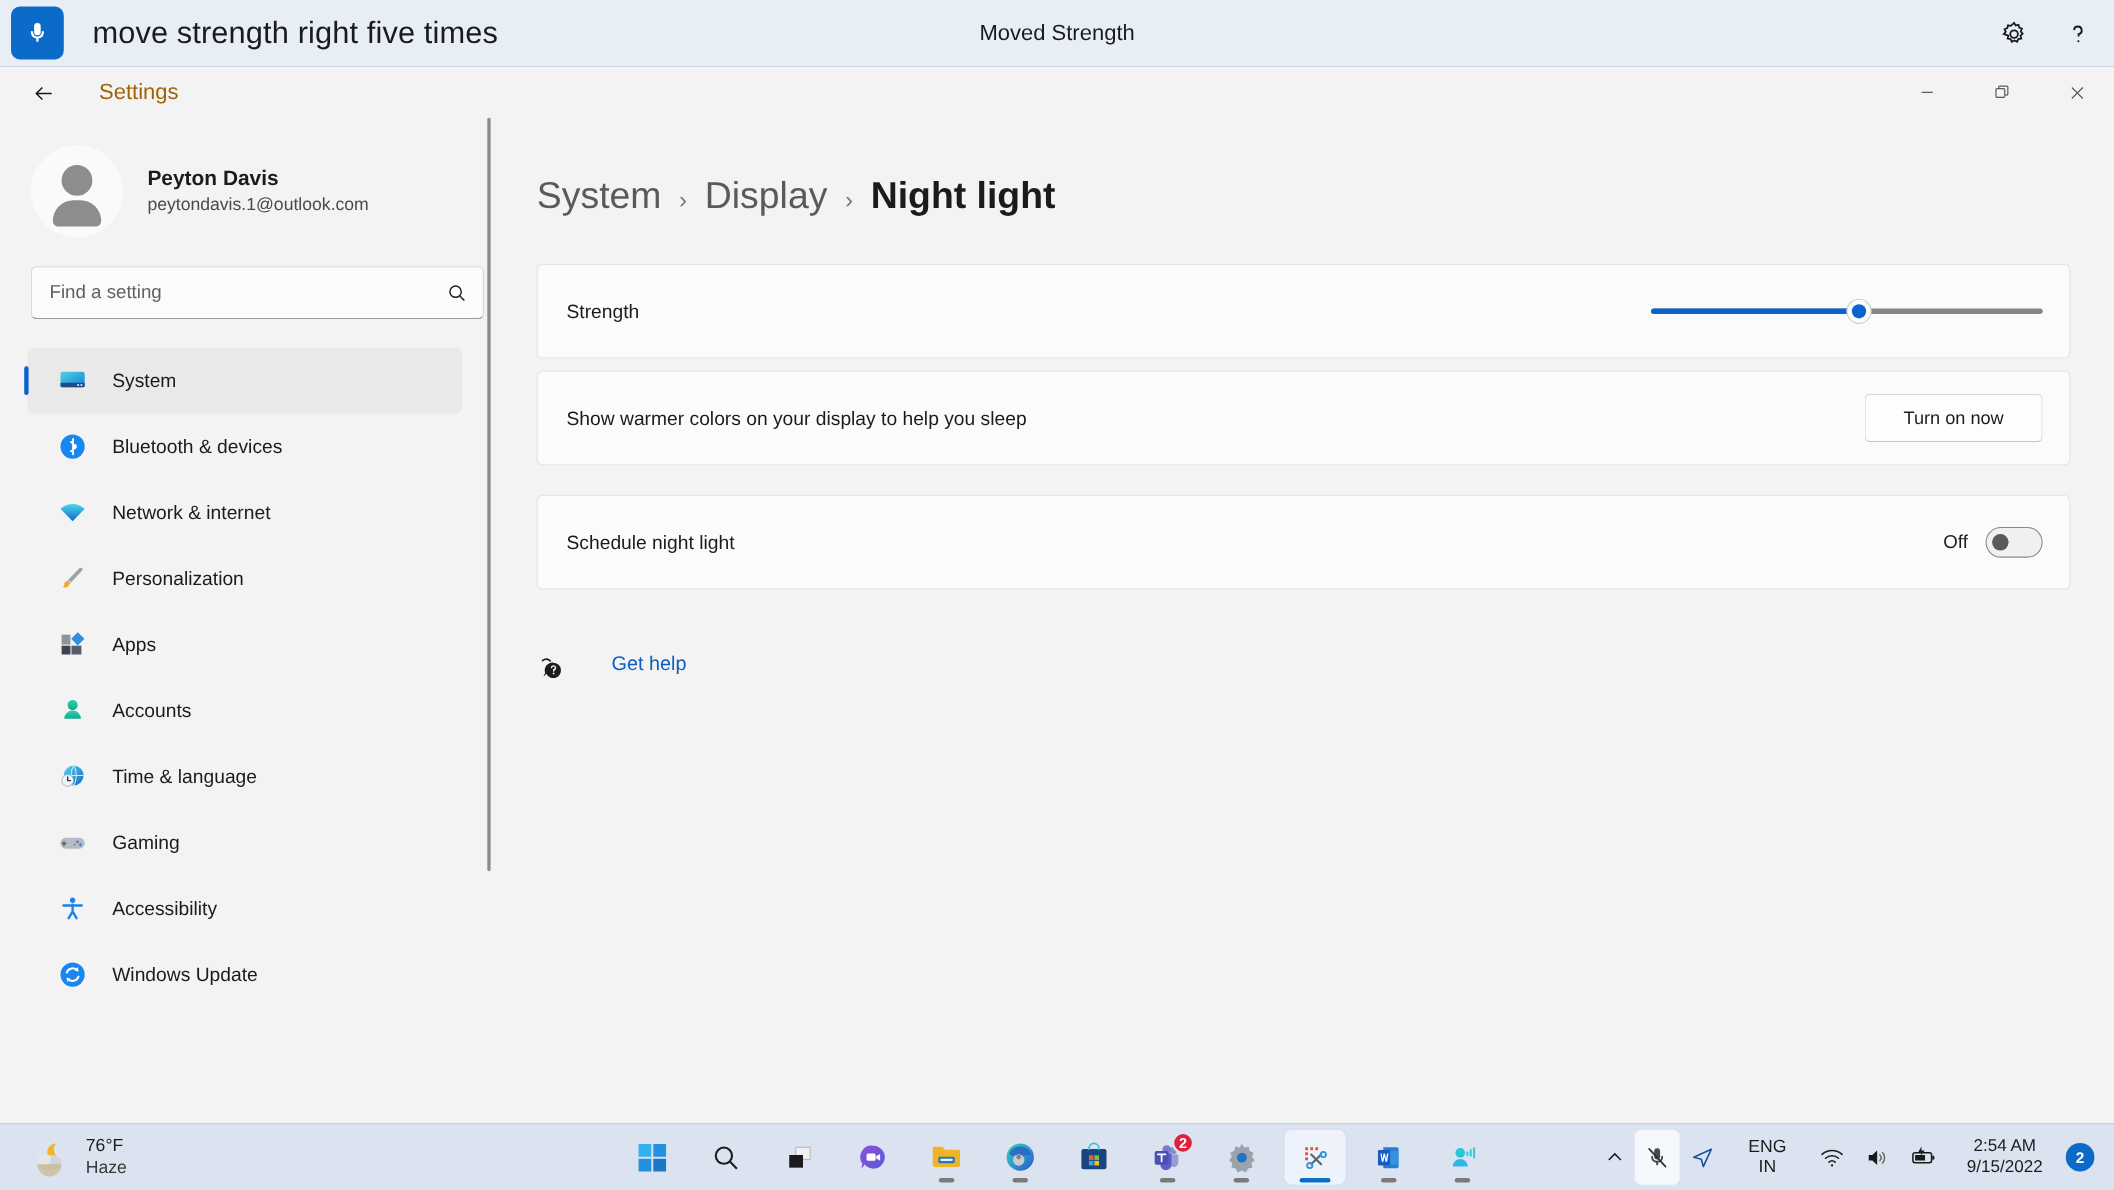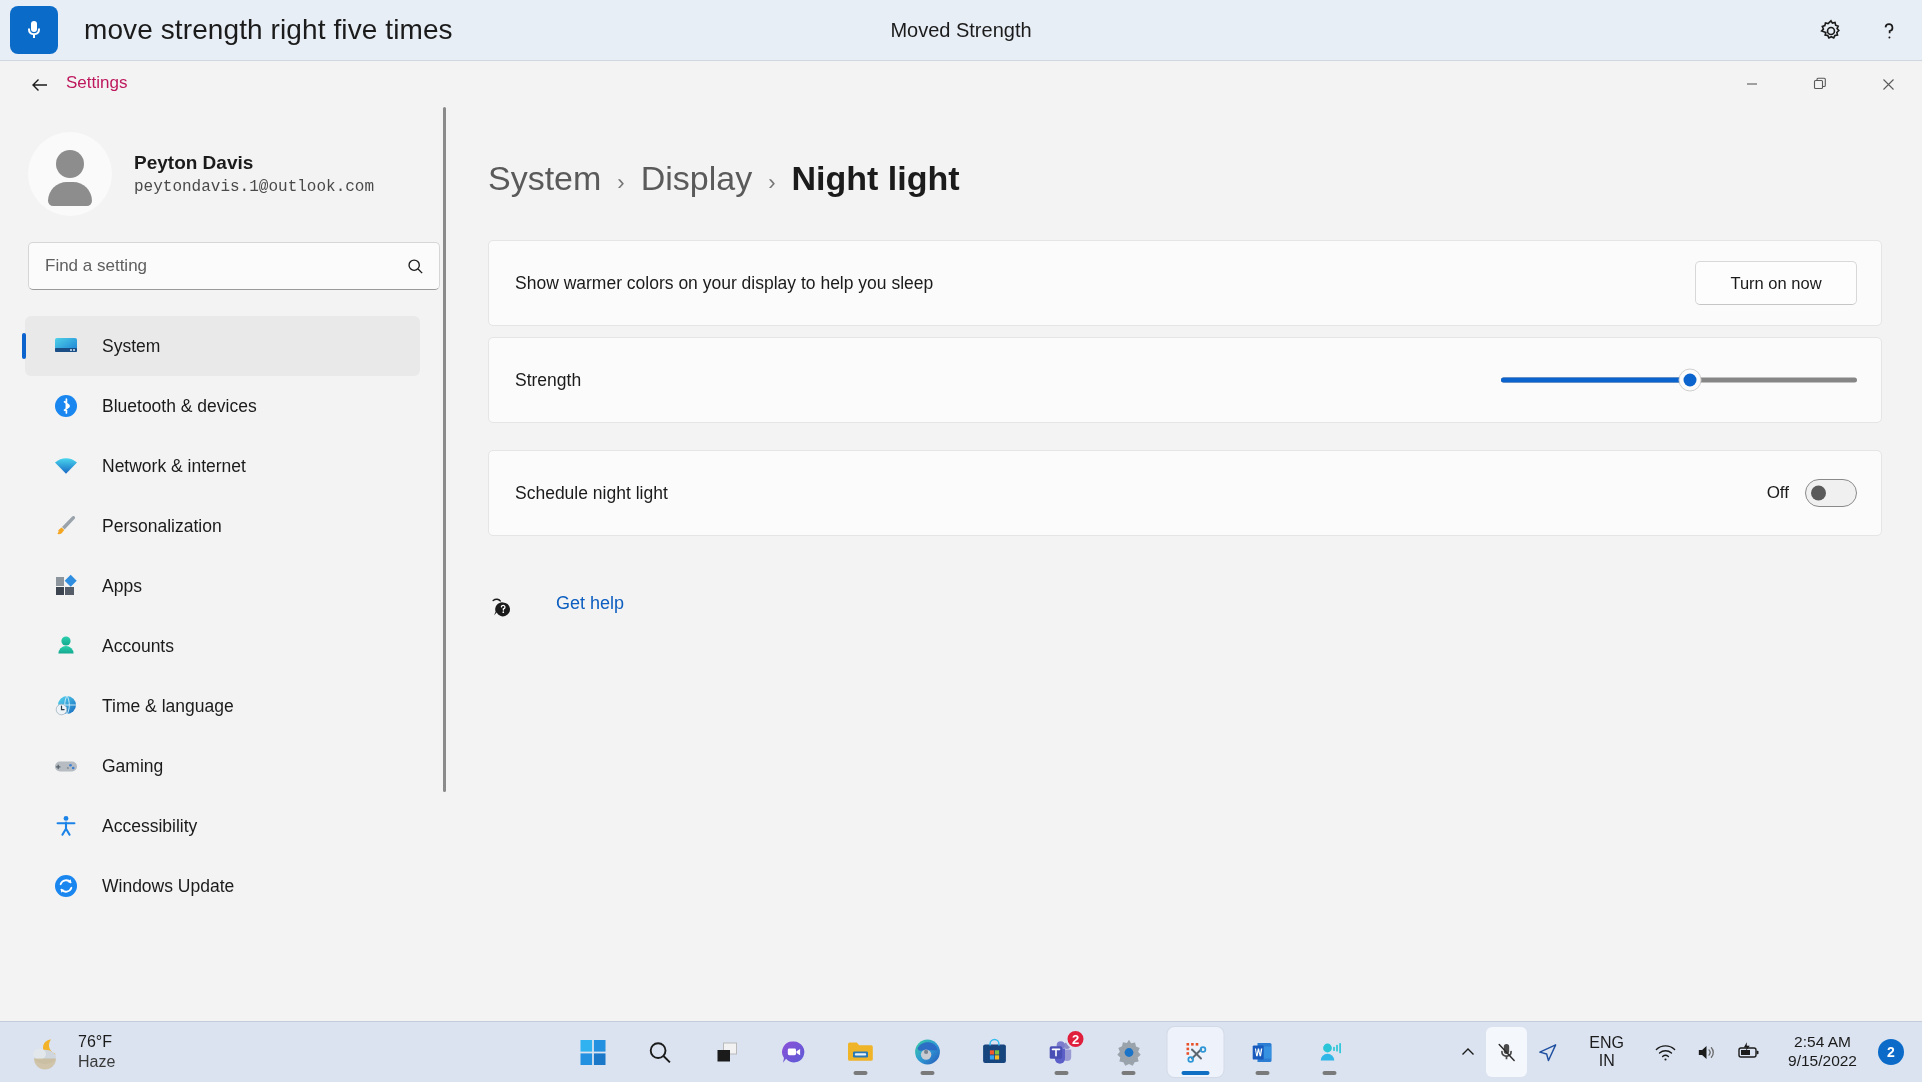--- a/index.html
+++ b/index.html
@@ -42,22 +42,22 @@
     position: absolute; left: 0; top: 61px; width: 1922px; height: 960px;
     background: #f3f3f3;
   }
   .titlebar { position: relative; height: 46px; }
   .back-arrow {
     position: absolute; left: 20px; top: 8px; width: 40px; height: 32px;
     display: flex; align-items: center; justify-content: center;
     border-radius: 4px; color: #1b1b1b;
   }
   .title-text {
-    position: absolute; left: 66px; top: 12px;
-    font-size: 17px; color: #be185d;
+    position: absolute; left: 90px; top: 12px;
+    font-size: 20px; color: #a16207;
   }
   .wincontrols {
     position: absolute; right: 0; top: 0; display: flex; height: 46px;
   }
   .wc { width: 68px; height: 46px; display: flex; align-items: center; justify-content: center; color: #5a5a5a; }
 
   
   .sidebar {
     position: absolute; left: 0; top: 46px; width: 448px; height: 914px;
     overflow: hidden;
@@ -70,21 +70,21 @@
   .avatar .head {
     position: absolute; left: 50%; top: 18px; transform: translateX(-50%);
     width: 28px; height: 28px; border-radius: 50%; background: #8d8d8d;
   }
   .avatar .body {
     position: absolute; left: 50%; top: 50px; transform: translateX(-50%);
     width: 44px; height: 24px; border-radius: 22px 22px 6px 6px; background: #8d8d8d;
   }
   .profile-text { margin-left: 22px; }
   .profile-name { font-size: 19px; font-weight: bold; color: #1b1b1b; line-height: 1.35; }
-  .profile-mail { font-size: 16px; color: #4a4a4a; line-height: 1.4; font-family: Liberation Mono, monospace; }
+  .profile-mail { font-size: 16px; color: #4a4a4a; line-height: 1.4; }
 
   .search-wrap { padding: 26px 0 0 28px; }
   .search-box {
     width: 412px; height: 48px; background: #fbfbfb;
     border: 1px solid #d6d6d6; border-bottom-color: #9a9a9a;
     border-radius: 5px; display: flex; align-items: center;
     padding: 0 14px 0 16px;
   }
   .search-box input {
     flex: 1; border: none; outline: none; background: transparent;
@@ -454,34 +454,34 @@
       <div class="breadcrumb">
         <span class="bc-crumb">System</span>
         <span class="bc-sep">›</span>
         <span class="bc-crumb">Display</span>
         <span class="bc-sep">›</span>
         <span class="bc-crumb current">Night light</span>
       </div>
 
       <div class="cards">
 
-        <div class="card c1">
-          <span class="card-label">Show warmer colors on your display to help you sleep</span>
-          <button class="btn-turnon">Turn on now</button>
-        </div>
-
         <div class="card c2">
           <span class="card-label">Strength</span>
           <div class="slider" id="strength-slider">
             <div class="track-bg" style="background: rgb(134, 134, 134);"></div>
             <div class="track-fill" id="strength-fill" style="width: 53%; background: rgb(11, 99, 206);"></div>
             <div class="thumb" id="strength-thumb" style="left: 53%;">
                 <i style="background: rgb(11, 99, 206);"></i>
               </div>
           </div>
+        </div>
+
+        <div class="card c1">
+          <span class="card-label">Show warmer colors on your display to help you sleep</span>
+          <button class="btn-turnon">Turn on now</button>
         </div>
 
         <div class="card c3">
           <span class="card-label">Schedule night light</span>
           <div class="toggle-area">
             <span class="toggle-state">Off</span>
             <div class="toggle">
               <span class="knob"></span>
             </div>
           </div>

